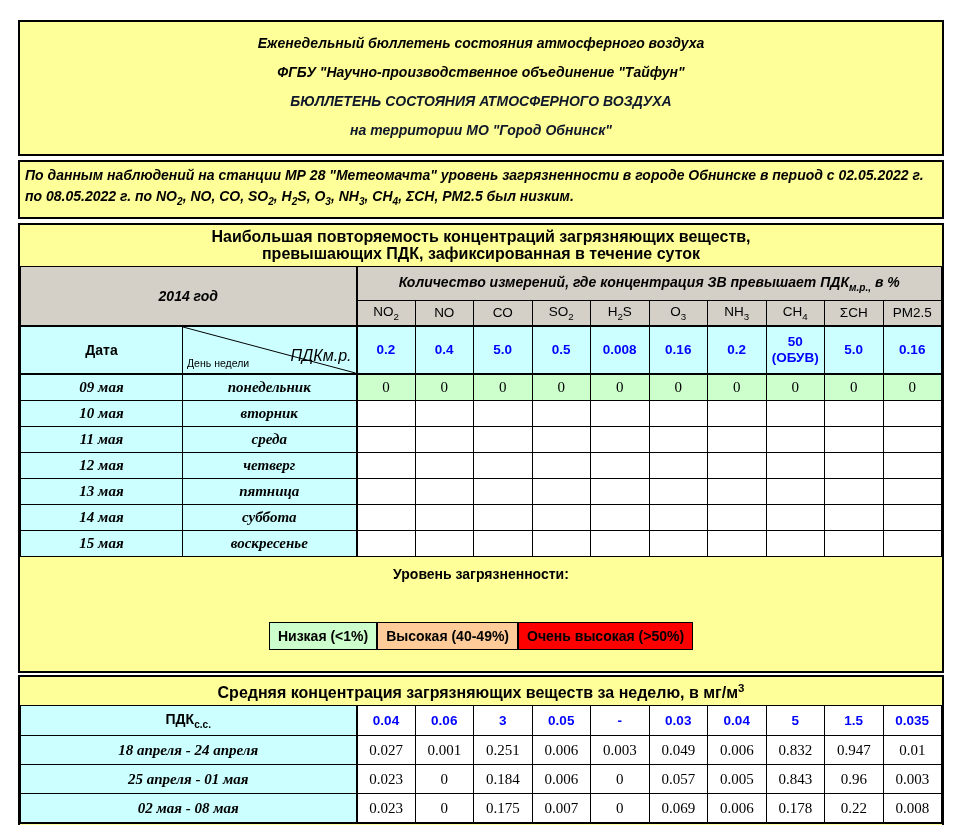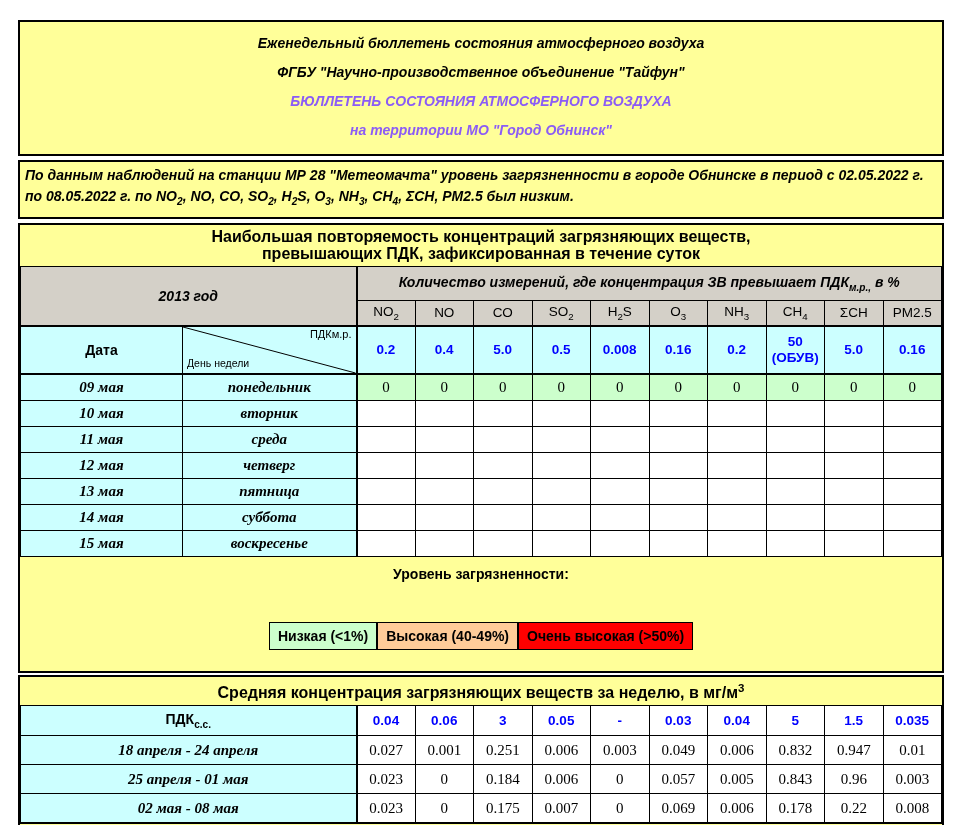--- a/index.html
+++ b/index.html
@@ -11,21 +11,21 @@
   .page { position:absolute; left:18px; top:20px; width:926px; }
   .box {
     border:2px solid #000; background:#ffff99; margin-bottom:4px;
     box-sizing:border-box;
   }
   sub, sup { font-size:0.72em; }
 
   
   .hdr { text-align:center; padding:7px 0 9px;font-style:italic; }
   .h-line { font-weight:bold; font-size:14px; line-height:29px; }
-  .h-blue { color:#8b5cf6; }
+  .h-blue { color:#0f172a; }
 
   
   .summary { padding:3px 5px 5px; text-align:left; }
   .summary p { margin:0; font-weight:bold; font-style:italic; font-size:14px; line-height:21px; }
 
   
   .band-title {
     text-align:center; font-weight:bold; font-size:16px;
     padding:3px 0 4px; line-height:17px; white-space:pre-line;
   }
@@ -44,21 +44,21 @@
   .pols td { height:24px; font-size:13.5px; }
 
   .pdkmr td { background:#ccffff; height:46px; border-top:2px solid #000; border-bottom:2px solid #000; }
   td.datelbl { font-weight:bold; font-size:14px; }
   .bluev { color:#0000ff; font-weight:bold; font-size:13.5px; line-height:16px; }
 
   td.thickL { border-left:2px solid #000; }
 
   td.diag { position:relative; }
   td.diag svg { position:absolute; left:0; top:0; width:100%; height:100%; }
-  .diag-top { position:absolute; top:1px; right:4px; font-size:11px; }
+  .diag-top { position:absolute; top:20px; right:4px; font-size:16px;font-style:italic; }
   .diag-bot { position:absolute; bottom:4px; left:4px; font-size:10.5px; }
 
   .dayrow td { height:25px; background:#ffffff; }
   .dayrow td.lbl {
     background:#ccffff; font-family:"Liberation Serif", serif;
     font-weight:bold; font-style:italic; font-size:15px;
   }
   .dayrow td.val { font-family:"Liberation Serif", serif; font-size:15px; }
   .dayrow.low td.val { background:#ccffcc; }
 
@@ -109,21 +109,21 @@
           <col>
           <col>
           <col>
           <col>
           <col>
           <col>
           <col>
       </colgroup>
       <tbody>
           <tr class="ghead">
-        <td colspan="2" rowspan="2" class="year">2013 год</td>
+        <td colspan="2" rowspan="2" class="year">2014 год</td>
         <td colspan="10" class="meashead thickL">Количество измерений, где концентрация ЗВ превышает ПДК<sub>м.р.,</sub> в %</td>
       </tr>
       <tr class="ghead pols">
         <td class="thickL">NO<sub>2</sub></td>
         <td>NO</td>
         <td>CO</td>
         <td>SO<sub>2</sub></td>
         <td>H<sub>2</sub>S</td>
         <td>O<sub>3</sub></td>
         <td>NH<sub>3</sub></td>

